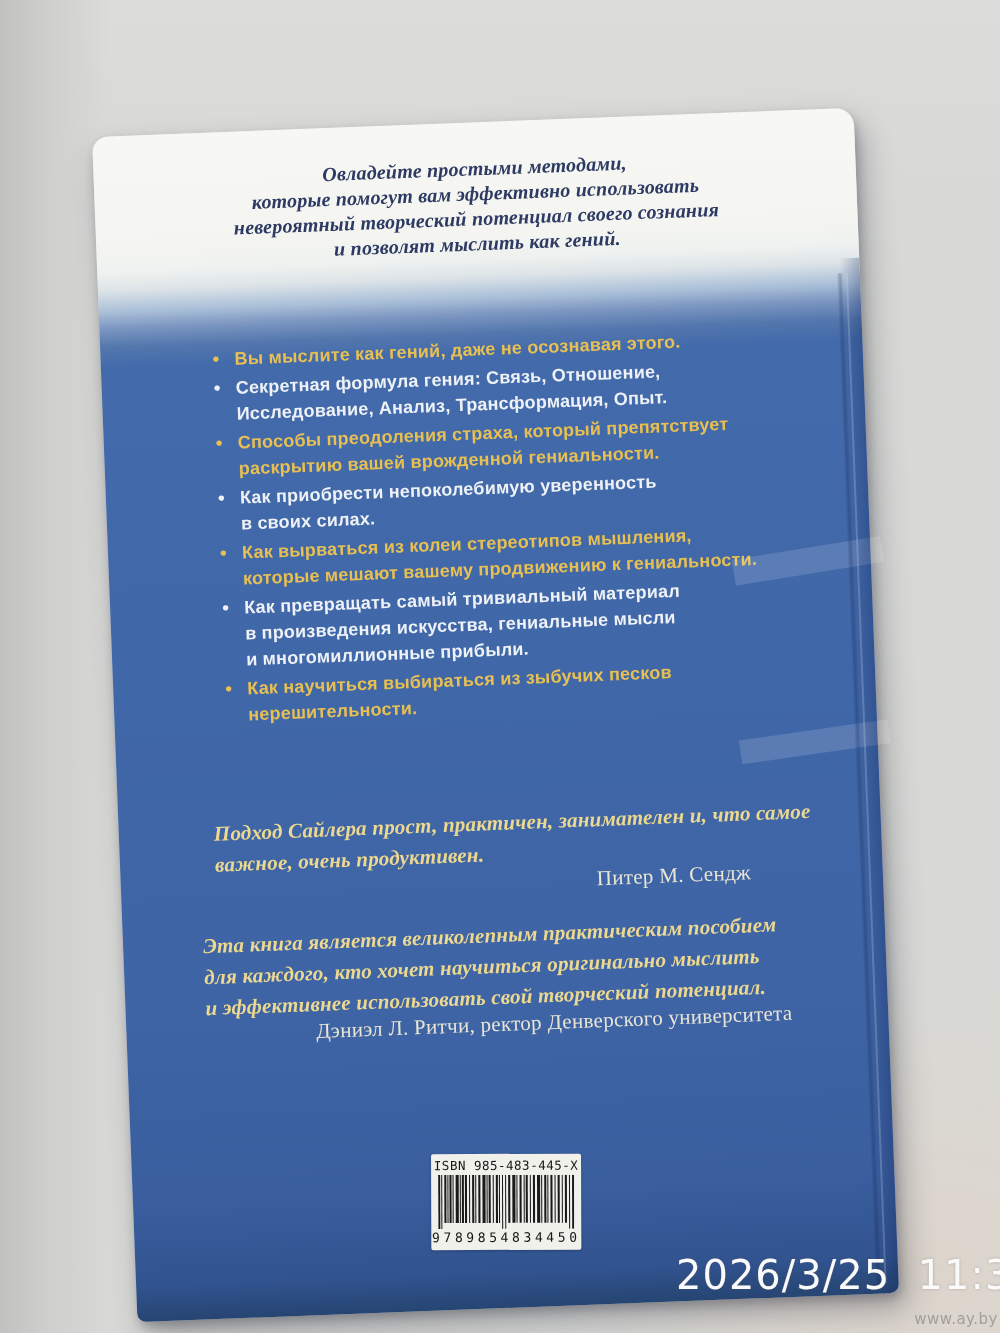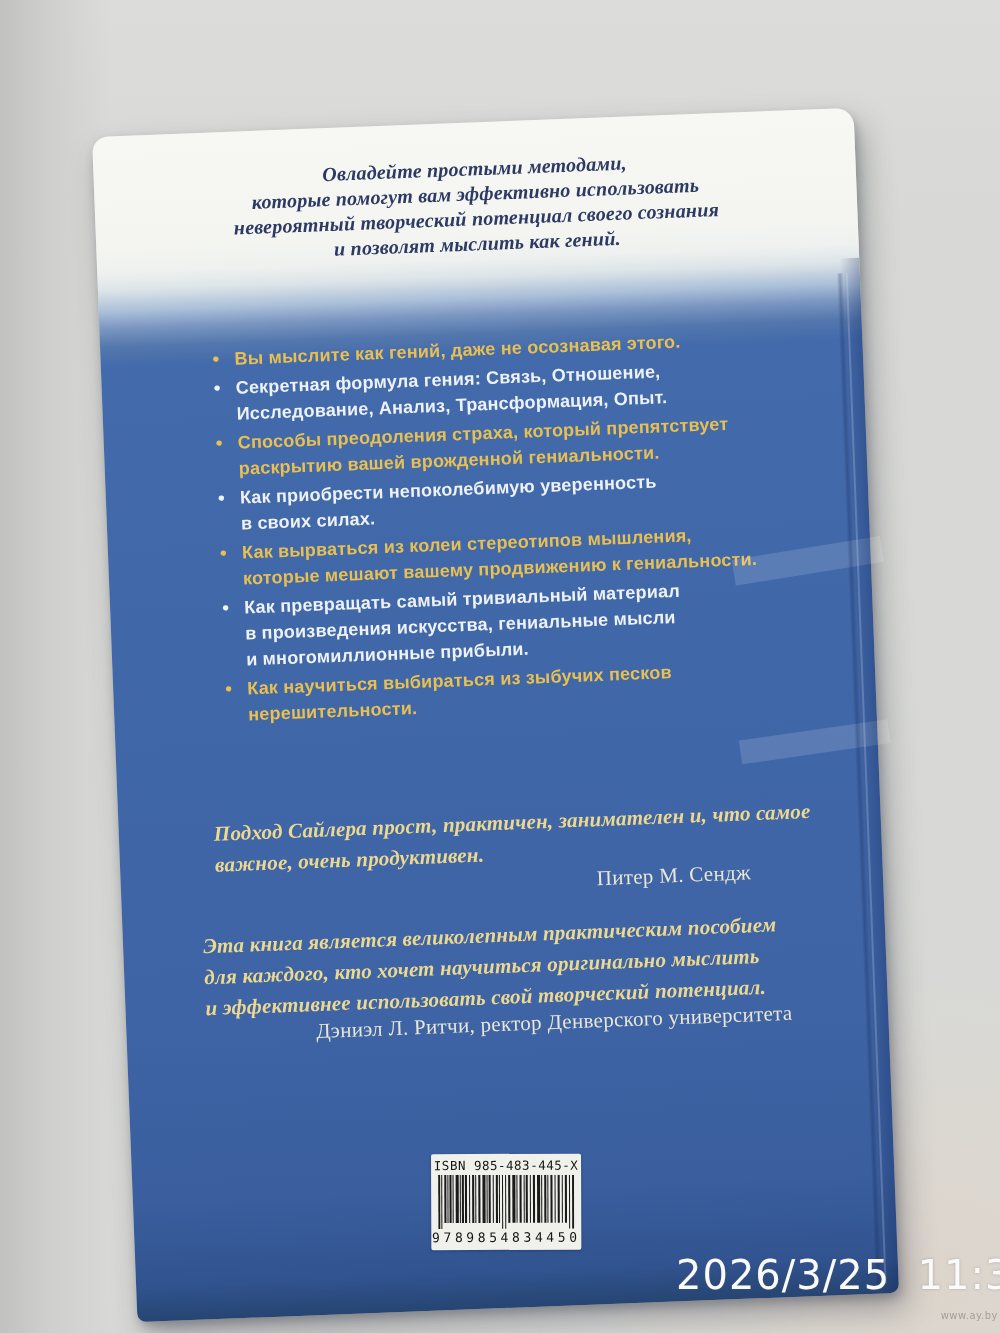--- a/index.html
+++ b/index.html
@@ -103,21 +103,21 @@
     letter-spacing:3.6px;margin-top:1px;white-space:nowrap;
   }
   
   .timestamp{
     position:absolute;left:676px;top:1252px;
     font-family:"DejaVu Sans",sans-serif;font-size:40px;color:#fafafa;
     letter-spacing:1px;white-space:pre;text-shadow:0 0 3px rgba(90,90,90,.35);
   }
   .watermark{
     position:absolute;right:2px;top:1310px;
-    font-family:"DejaVu Sans",sans-serif;font-size:10px;color:#a3a09a;
+    font-family:"DejaVu Sans",sans-serif;font-size:15px;color:#a3a09a;
     letter-spacing:.5px;
   }
 </style>
 </head>
 <body>
 
 <div class="scene">
   <div class="wall-top"></div>
   <div class="wall-left"></div>
   <div class="wall-warm"></div>

